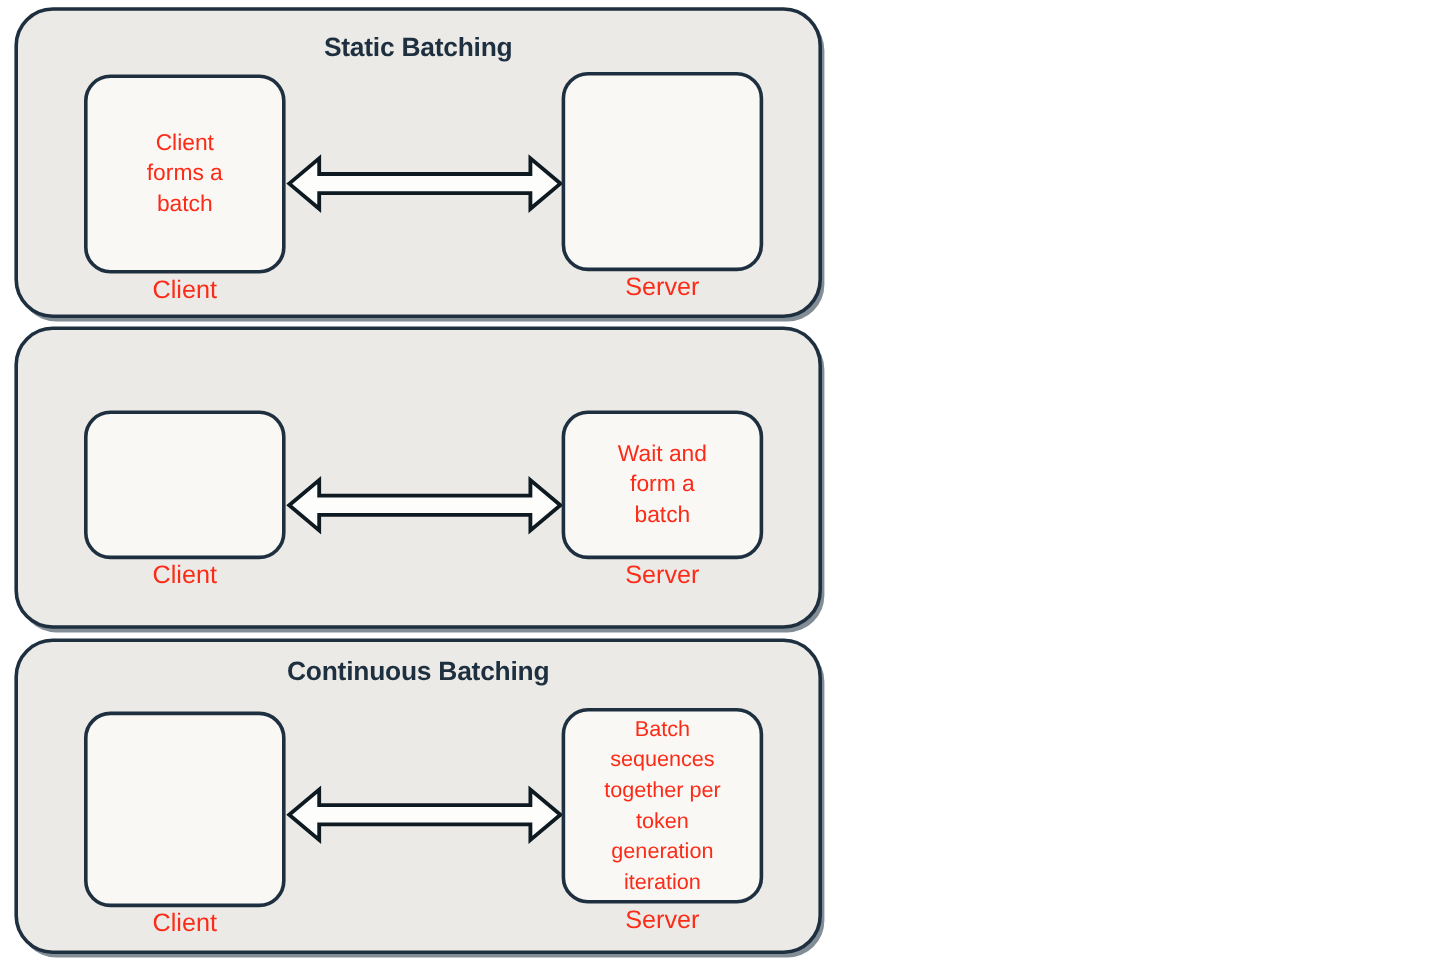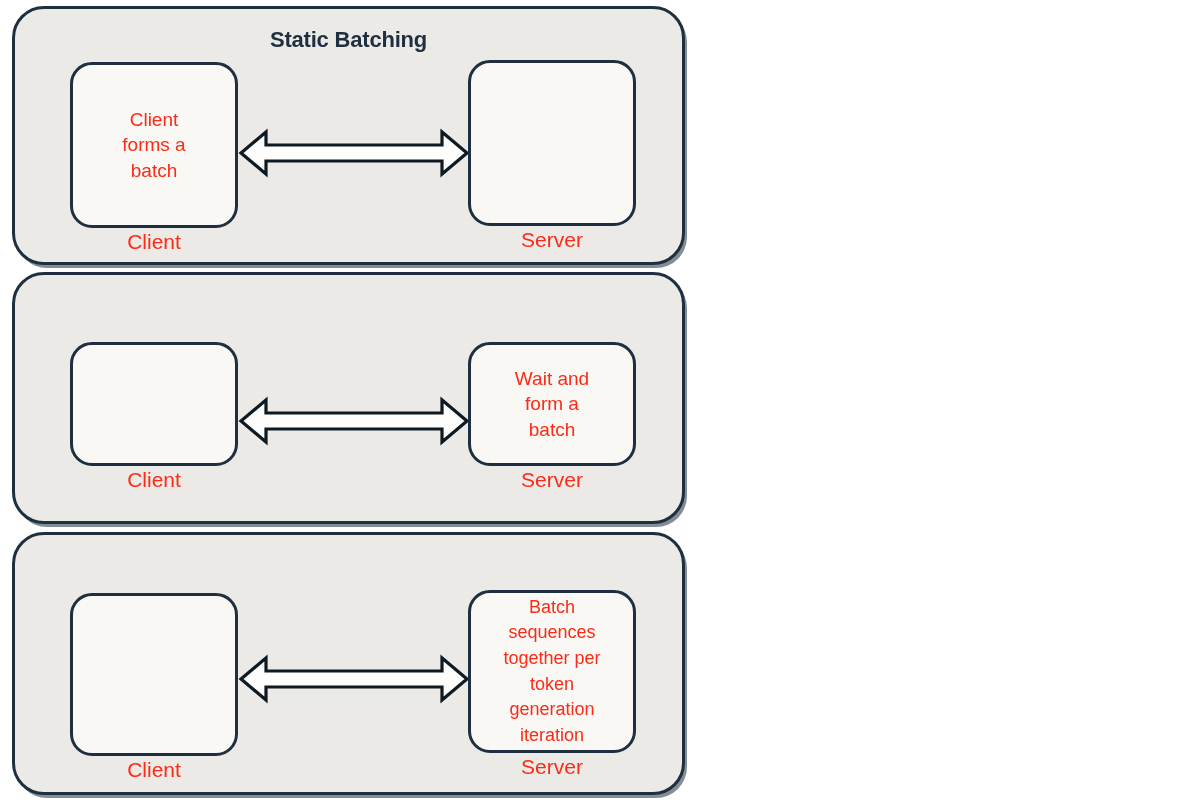--- a/index.html
+++ b/index.html
@@ -161,20 +161,21 @@
       <div class="node-box">
         <span class="node-text">Wait and
 form a
 batch</span>
       </div>
       <div class="node-caption">Server</div>
     </div>
   </div>
 
   <div class="panel" id="panel-continuous">
+    <div class="panel-title">Continuous Batching</div>
 
     <div class="node node-client">
       <div class="node-box">
         <span class="node-text"></span>
       </div>
       <div class="node-caption">Client</div>
     </div>
 
     <div class="arrow">
       <svg width="232" height="52" viewBox="0 0 232 52">

